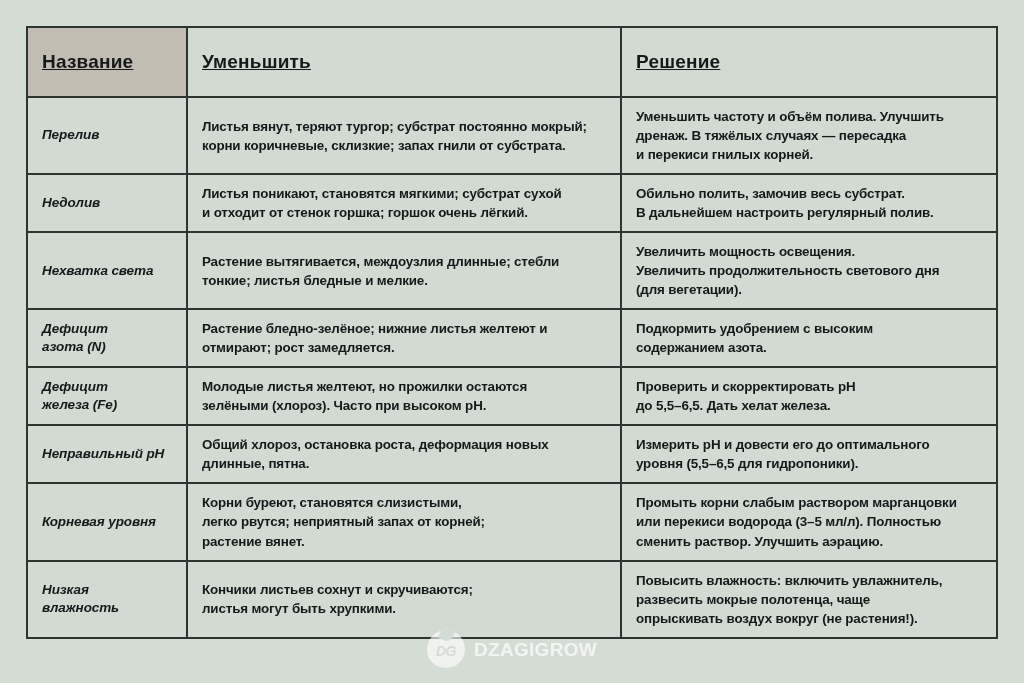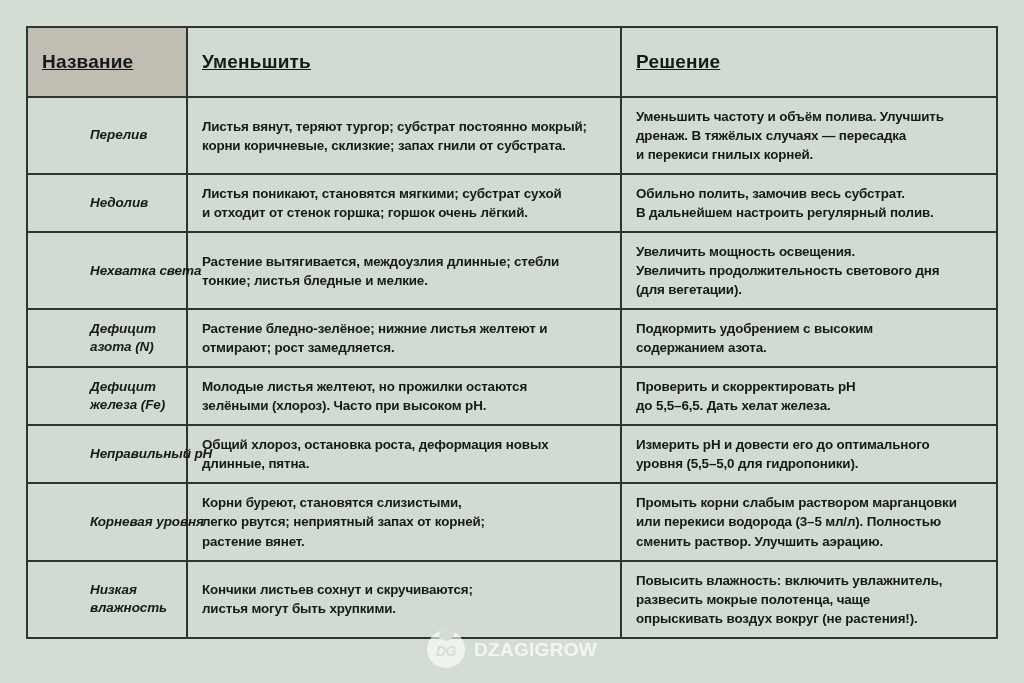--- a/index.html
+++ b/index.html
@@ -84,21 +84,20 @@
     letter-spacing: -0.15px;
   }
 
   td.cell-text .line {
     display: block;
     white-space: nowrap;
   }
   td.cell-name .line {
     display: block;
     white-space: nowrap;
-    margin-left: 48px;
   }
 
   
   .logo {
     position: absolute;
     left: 0;
     right: 0;
     top: 630px;
     display: flex;
     justify-content: center;
@@ -246,21 +245,21 @@
           <tr>
             <td class="cell-name">
               <span class="line">Неправильный pH</span>
             </td>
             <td class="cell-text">
               <span class="line">Общий хлороз, остановка роста, деформация новых</span>
               <span class="line">длинные, пятна.</span>
             </td>
             <td class="cell-text">
               <span class="line">Измерить pH и довести его до оптимального</span>
-              <span class="line">уровня (5,5–5,0 для гидропоники).</span>
+              <span class="line">уровня (5,5–6,5 для гидропоники).</span>
             </td>
           </tr>
           <tr>
             <td class="cell-name">
               <span class="line">Корневая уровня</span>
             </td>
             <td class="cell-text">
               <span class="line">Корни буреют, становятся слизистыми,</span>
               <span class="line">легко рвутся; неприятный запах от корней;</span>
               <span class="line">растение вянет.</span>

